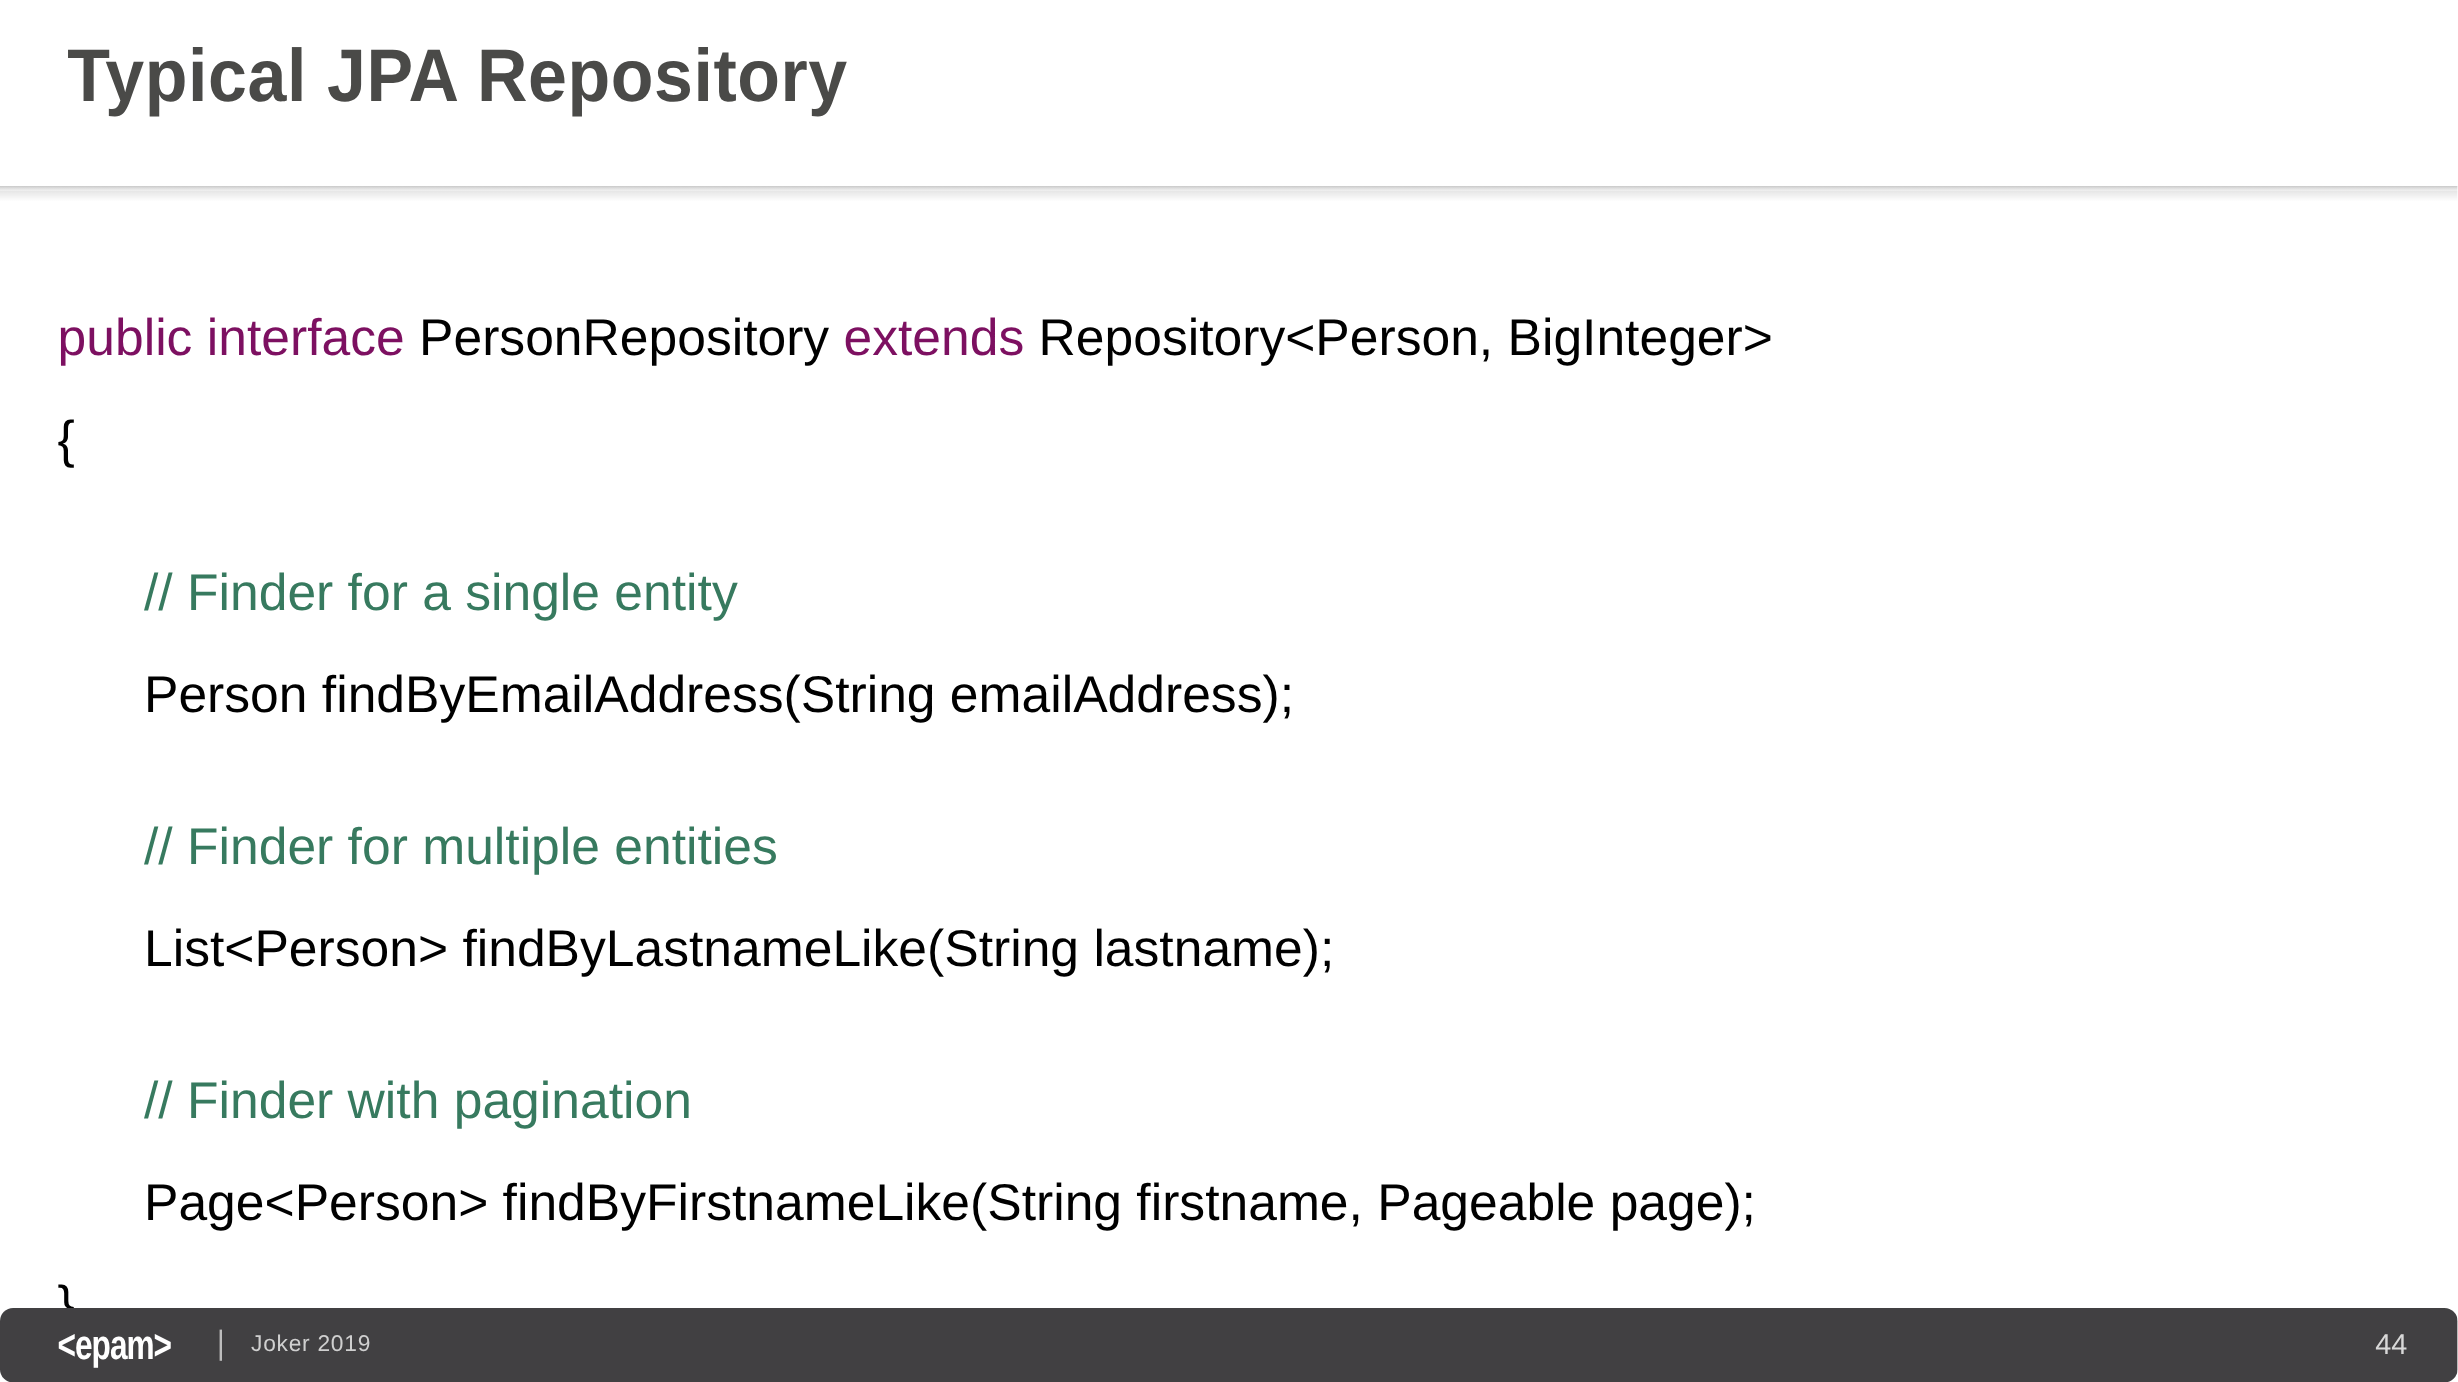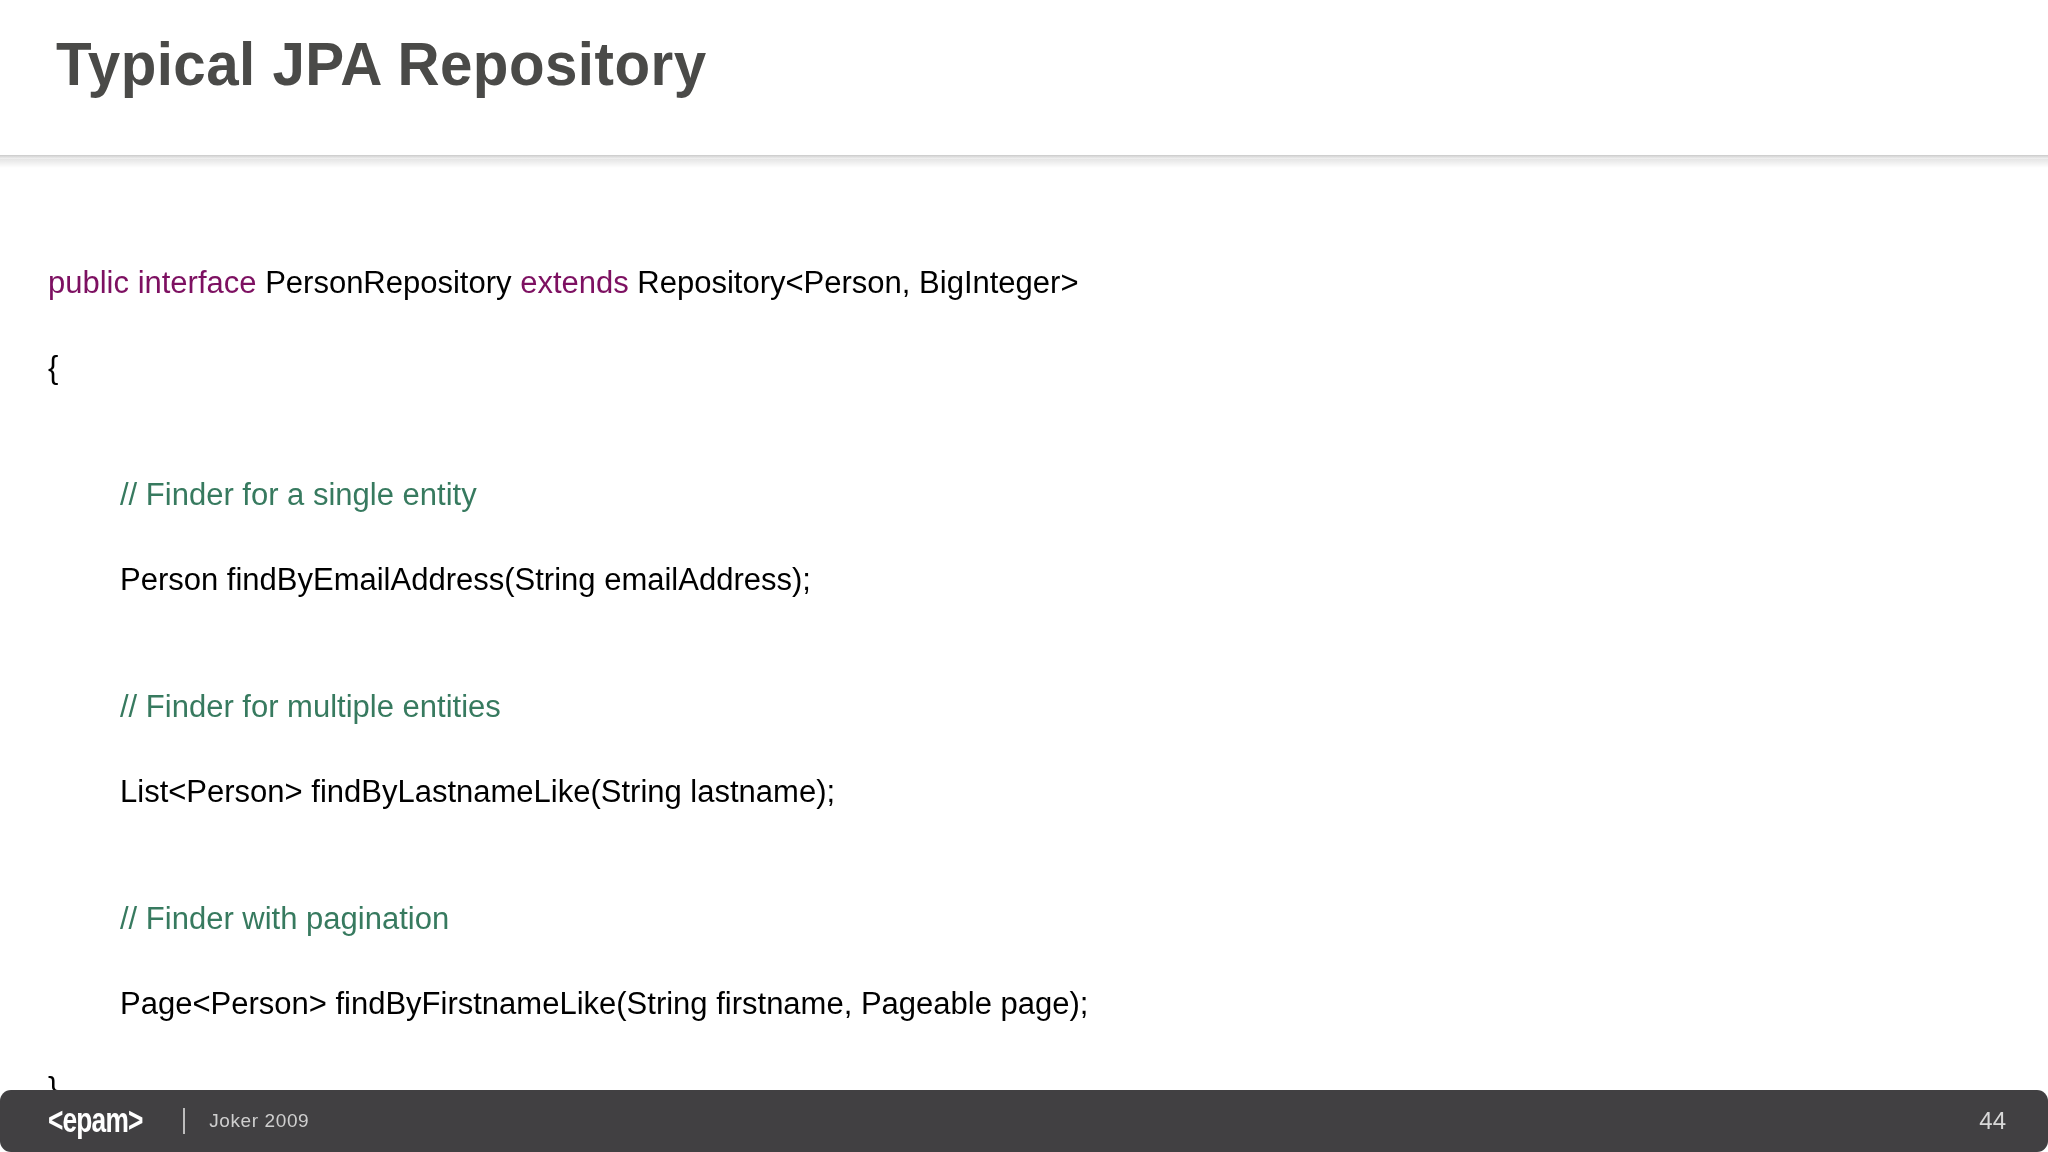--- a/index.html
+++ b/index.html
@@ -62,21 +62,21 @@
     background: linear-gradient(to bottom, rgba(0,0,0,0.10), rgba(0,0,0,0));
   }
 
   
   .code-body {
     position: absolute;
     left: 48px;
     top: 240px;
     width: 1952px;
     font-family: "Liberation Sans", sans-serif;
-    font-size: 31px;
+    font-size: 43px;
     line-height: 85px;
     color: #000000;
     white-space: pre;
   }
   .code-line {
     height: 85px;
     white-space: pre;
   }
   .code-line.blank {
     height: 42px;
@@ -154,18 +154,18 @@
   </div>
   <div class="header-rule"></div>
   <div class="header-rule-shadow"></div>
 
   <div class="code-body"><div class="code-line"><span class="kw">public</span><span> </span><span class="kw">interface</span><span> PersonRepository </span><span class="kw">extends</span><span> Repository&lt;Person, BigInteger&gt;</span></div><div class="code-line"><span>{</span></div><div class="code-line blank"></div><div class="code-line"><span class="indent"></span><span class="cmt">// Finder for a single entity</span></div><div class="code-line"><span class="indent"></span><span>Person findByEmailAddress(String emailAddress);</span></div><div class="code-line blank"></div><div class="code-line"><span class="indent"></span><span class="cmt">// Finder for multiple entities</span></div><div class="code-line"><span class="indent"></span><span>List&lt;Person&gt; findByLastnameLike(String lastname);</span></div><div class="code-line blank"></div><div class="code-line"><span class="indent"></span><span class="cmt">// Finder with pagination</span></div><div class="code-line"><span class="indent"></span><span>Page&lt;Person&gt; findByFirstnameLike(String firstname, Pageable page);</span></div><div class="code-line"><span>}</span></div></div>
 
   <div class="slide-footer">
     <div class="footer-inner">
       <span class="epam-logo">&lt;epam&gt;</span>
       <span class="footer-divider"></span>
-      <span class="footer-event">Joker  2009</span>
+      <span class="footer-event">Joker  2019</span>
     </div>
     <div class="page-number">44</div>
   </div>
 
 </div>
 
 </body></html>

